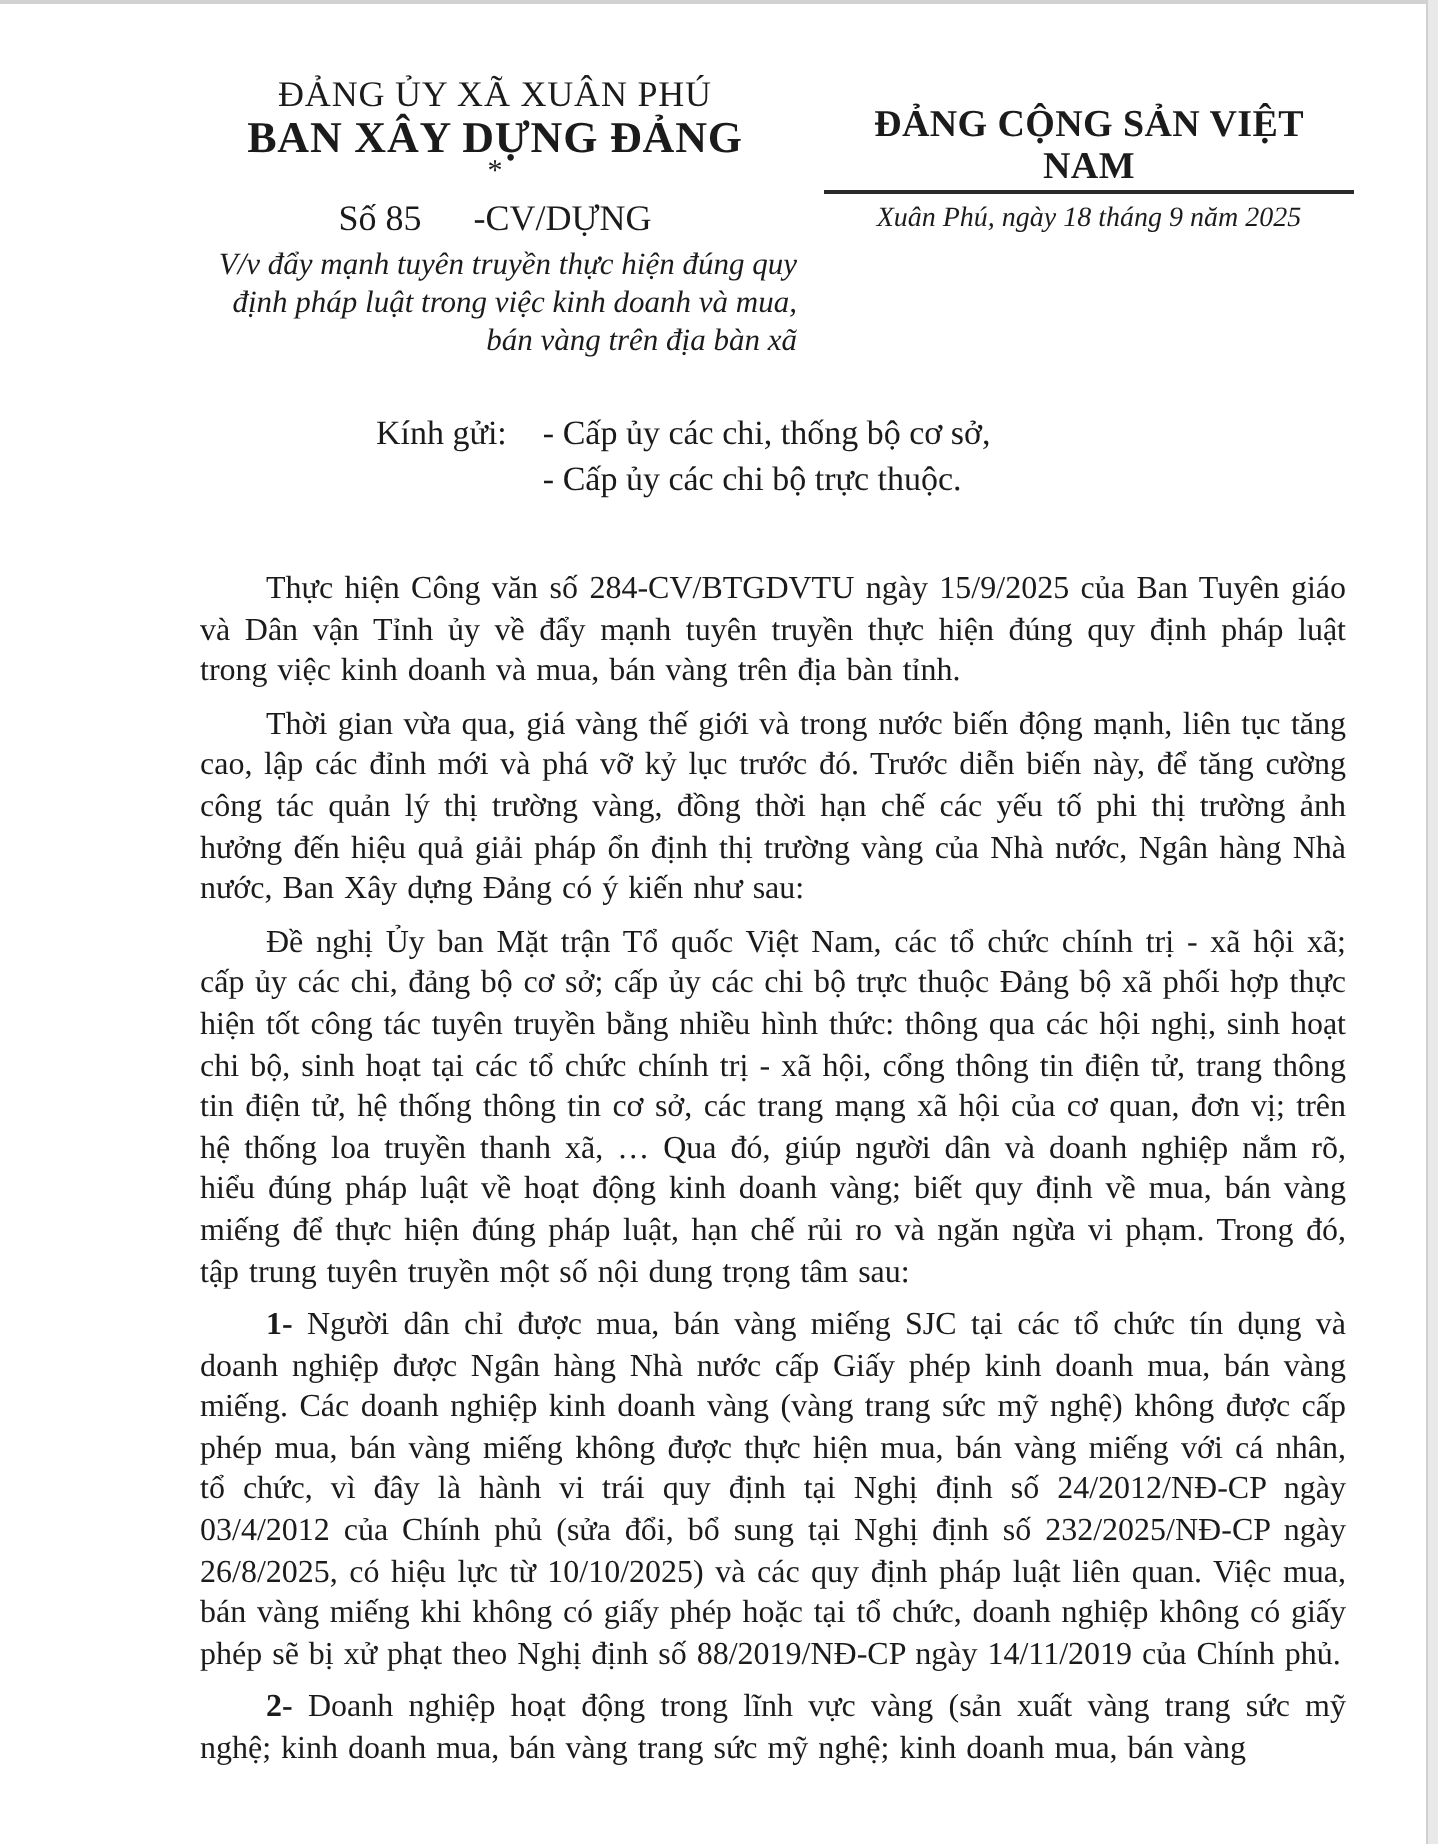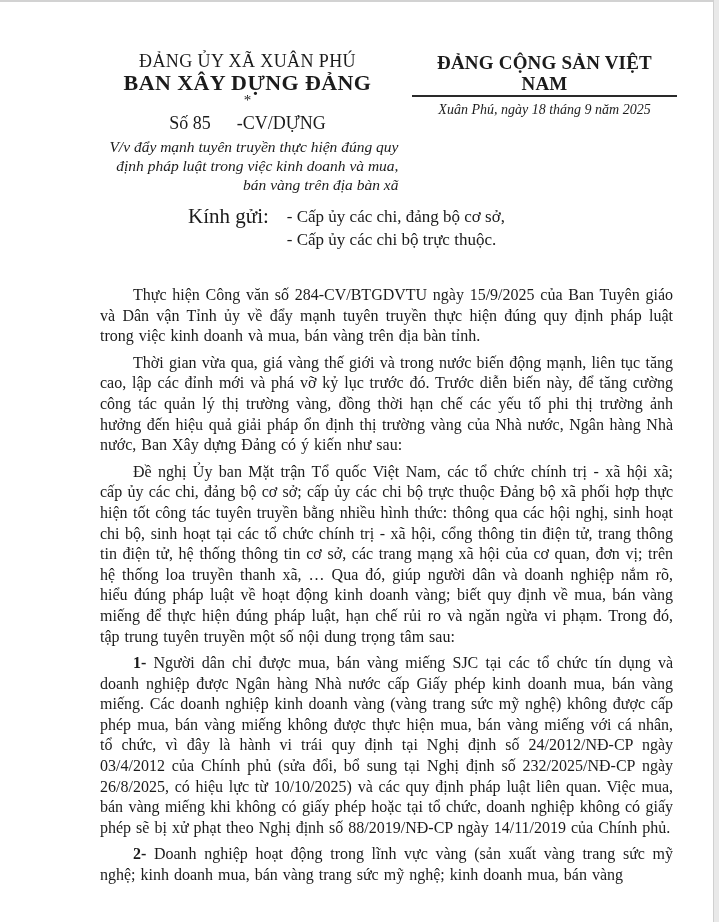--- a/index.html
+++ b/index.html
@@ -11,40 +11,40 @@
     overflow:hidden;
   }
   .page{position:relative;width:719px;height:922px;background:#fff;overflow:hidden;}
   .top-line{position:absolute;top:0;left:0;width:100%;height:2px;background:#d2d2d2;}
   .right-strip{position:absolute;top:0;right:0;width:5px;height:100%;background:#e9e9e9;border-left:1px solid #d0d0d0;}
 
   .header{position:relative;height:178px;}
   .header-left{
     position:absolute;left:85px;top:36px;width:325px;text-align:center;
   }
-  .org-parent{font-size:18px;line-height:22px;letter-spacing:.4px;margin-top:14px;}
+  .org-parent{font-size:18px;line-height:22px;letter-spacing:.4px;}
   .org-name{font-size:22px;line-height:22px;font-weight:bold;letter-spacing:.4px;}
   .star{font-size:15px;line-height:13px;}
   .doc-number{font-size:18px;line-height:22px;margin-top:5px;}
   .doc-number .suffix{margin-left:26px;}
   .subject{
     font-size:15.5px;line-height:19px;font-style:italic;
     width:302px;margin:3px auto 0;text-align:right;
   }
   .header-right{
     position:absolute;left:412px;top:52px;width:265px;text-align:center;
   }
   .national{
     display:inline-block;font-size:19px;line-height:21px;font-weight:bold;
     padding-bottom:1px;border-bottom:2px solid #2a2a2a;letter-spacing:.2px;
   }
   .place-date{font-size:14px;line-height:20px;font-style:italic;margin-top:3px;}
 
   .recipients{display:flex;margin:27px 0 0 188px;}
-  .kinh-gui{font-size:21px;line-height:23px;white-space:nowrap;}
+  .kinh-gui{font-size:17px;line-height:23px;white-space:nowrap;}
   .recipient-list{margin-left:18px;}
   .recipient-item{font-size:17px;line-height:23px;}
 
   .body-text{margin:34px 46px 0 100px;}
   .body-text p{
     font-size:16px;line-height:20.6px;margin:0 0 6px;
     text-align:justify;text-indent:33px;word-spacing:1px;
   }
   .body-text p b{font-weight:bold;}
 </style>
@@ -69,21 +69,21 @@
       <div>
         <span class="national">ĐẢNG CỘNG SẢN VIỆT NAM</span>
       </div>
       <div class="place-date">Xuân Phú, ngày 18 tháng 9 năm 2025</div>
     </div>
   </div>
 
   <div class="recipients">
     <div class="kinh-gui">Kính gửi:</div>
     <div class="recipient-list">
-        <div class="recipient-item">- Cấp ủy các chi, đảng bộ cơ sở,</div>
+        <div class="recipient-item">- Cấp ủy các chi, thống bộ cơ sở,</div>
         <div class="recipient-item">- Cấp ủy các chi bộ trực thuộc.</div>
       </div>
   </div>
 
   <div class="body-text">
       <p>Thực hiện Công văn số 284-CV/BTGDVTU ngày 15/9/2025 của Ban Tuyên giáo và Dân vận Tỉnh ủy về đẩy mạnh tuyên truyền thực hiện đúng quy định pháp luật trong việc kinh doanh và mua, bán vàng trên địa bàn tỉnh.</p>
       <p>Thời gian vừa qua, giá vàng thế giới và trong nước biến động mạnh, liên tục tăng cao, lập các đỉnh mới và phá vỡ kỷ lục trước đó. Trước diễn biến này, để tăng cường công tác quản lý thị trường vàng, đồng thời hạn chế các yếu tố phi thị trường ảnh hưởng đến hiệu quả giải pháp ổn định thị trường vàng của Nhà nước, Ngân hàng Nhà nước, Ban Xây dựng Đảng có ý kiến như sau:</p>
       <p>Đề nghị Ủy ban Mặt trận Tổ quốc Việt Nam, các tổ chức chính trị - xã hội xã; cấp ủy các chi, đảng bộ cơ sở; cấp ủy các chi bộ trực thuộc Đảng bộ xã phối hợp thực hiện tốt công tác tuyên truyền bằng nhiều hình thức: thông qua các hội nghị, sinh hoạt chi bộ, sinh hoạt tại các tổ chức chính trị - xã hội, cổng thông tin điện tử, trang thông tin điện tử, hệ thống thông tin cơ sở, các trang mạng xã hội của cơ quan, đơn vị; trên hệ thống loa truyền thanh xã, … Qua đó, giúp người dân và doanh nghiệp nắm rõ, hiểu đúng pháp luật về hoạt động kinh doanh vàng; biết quy định về mua, bán vàng miếng để thực hiện đúng pháp luật, hạn chế rủi ro và ngăn ngừa vi phạm. Trong đó, tập trung tuyên truyền một số nội dung trọng tâm sau:</p>
       <p><b>1-</b> Người dân chỉ được mua, bán vàng miếng SJC tại các tổ chức tín dụng và doanh nghiệp được Ngân hàng Nhà nước cấp Giấy phép kinh doanh mua, bán vàng miếng. Các doanh nghiệp kinh doanh vàng (vàng trang sức mỹ nghệ) không được cấp phép mua, bán vàng miếng không được thực hiện mua, bán vàng miếng với cá nhân, tổ chức, vì đây là hành vi trái quy định tại Nghị định số 24/2012/NĐ-CP ngày 03/4/2012 của Chính phủ (sửa đổi, bổ sung tại Nghị định số 232/2025/NĐ-CP ngày 26/8/2025, có hiệu lực từ 10/10/2025) và các quy định pháp luật liên quan. Việc mua, bán vàng miếng khi không có giấy phép hoặc tại tổ chức, doanh nghiệp không có giấy phép sẽ bị xử phạt theo Nghị định số 88/2019/NĐ-CP ngày 14/11/2019 của Chính phủ.</p>
       <p><b>2-</b> Doanh nghiệp hoạt động trong lĩnh vực vàng (sản xuất vàng trang sức mỹ nghệ; kinh doanh mua, bán vàng trang sức mỹ nghệ; kinh doanh mua, bán vàng</p>

